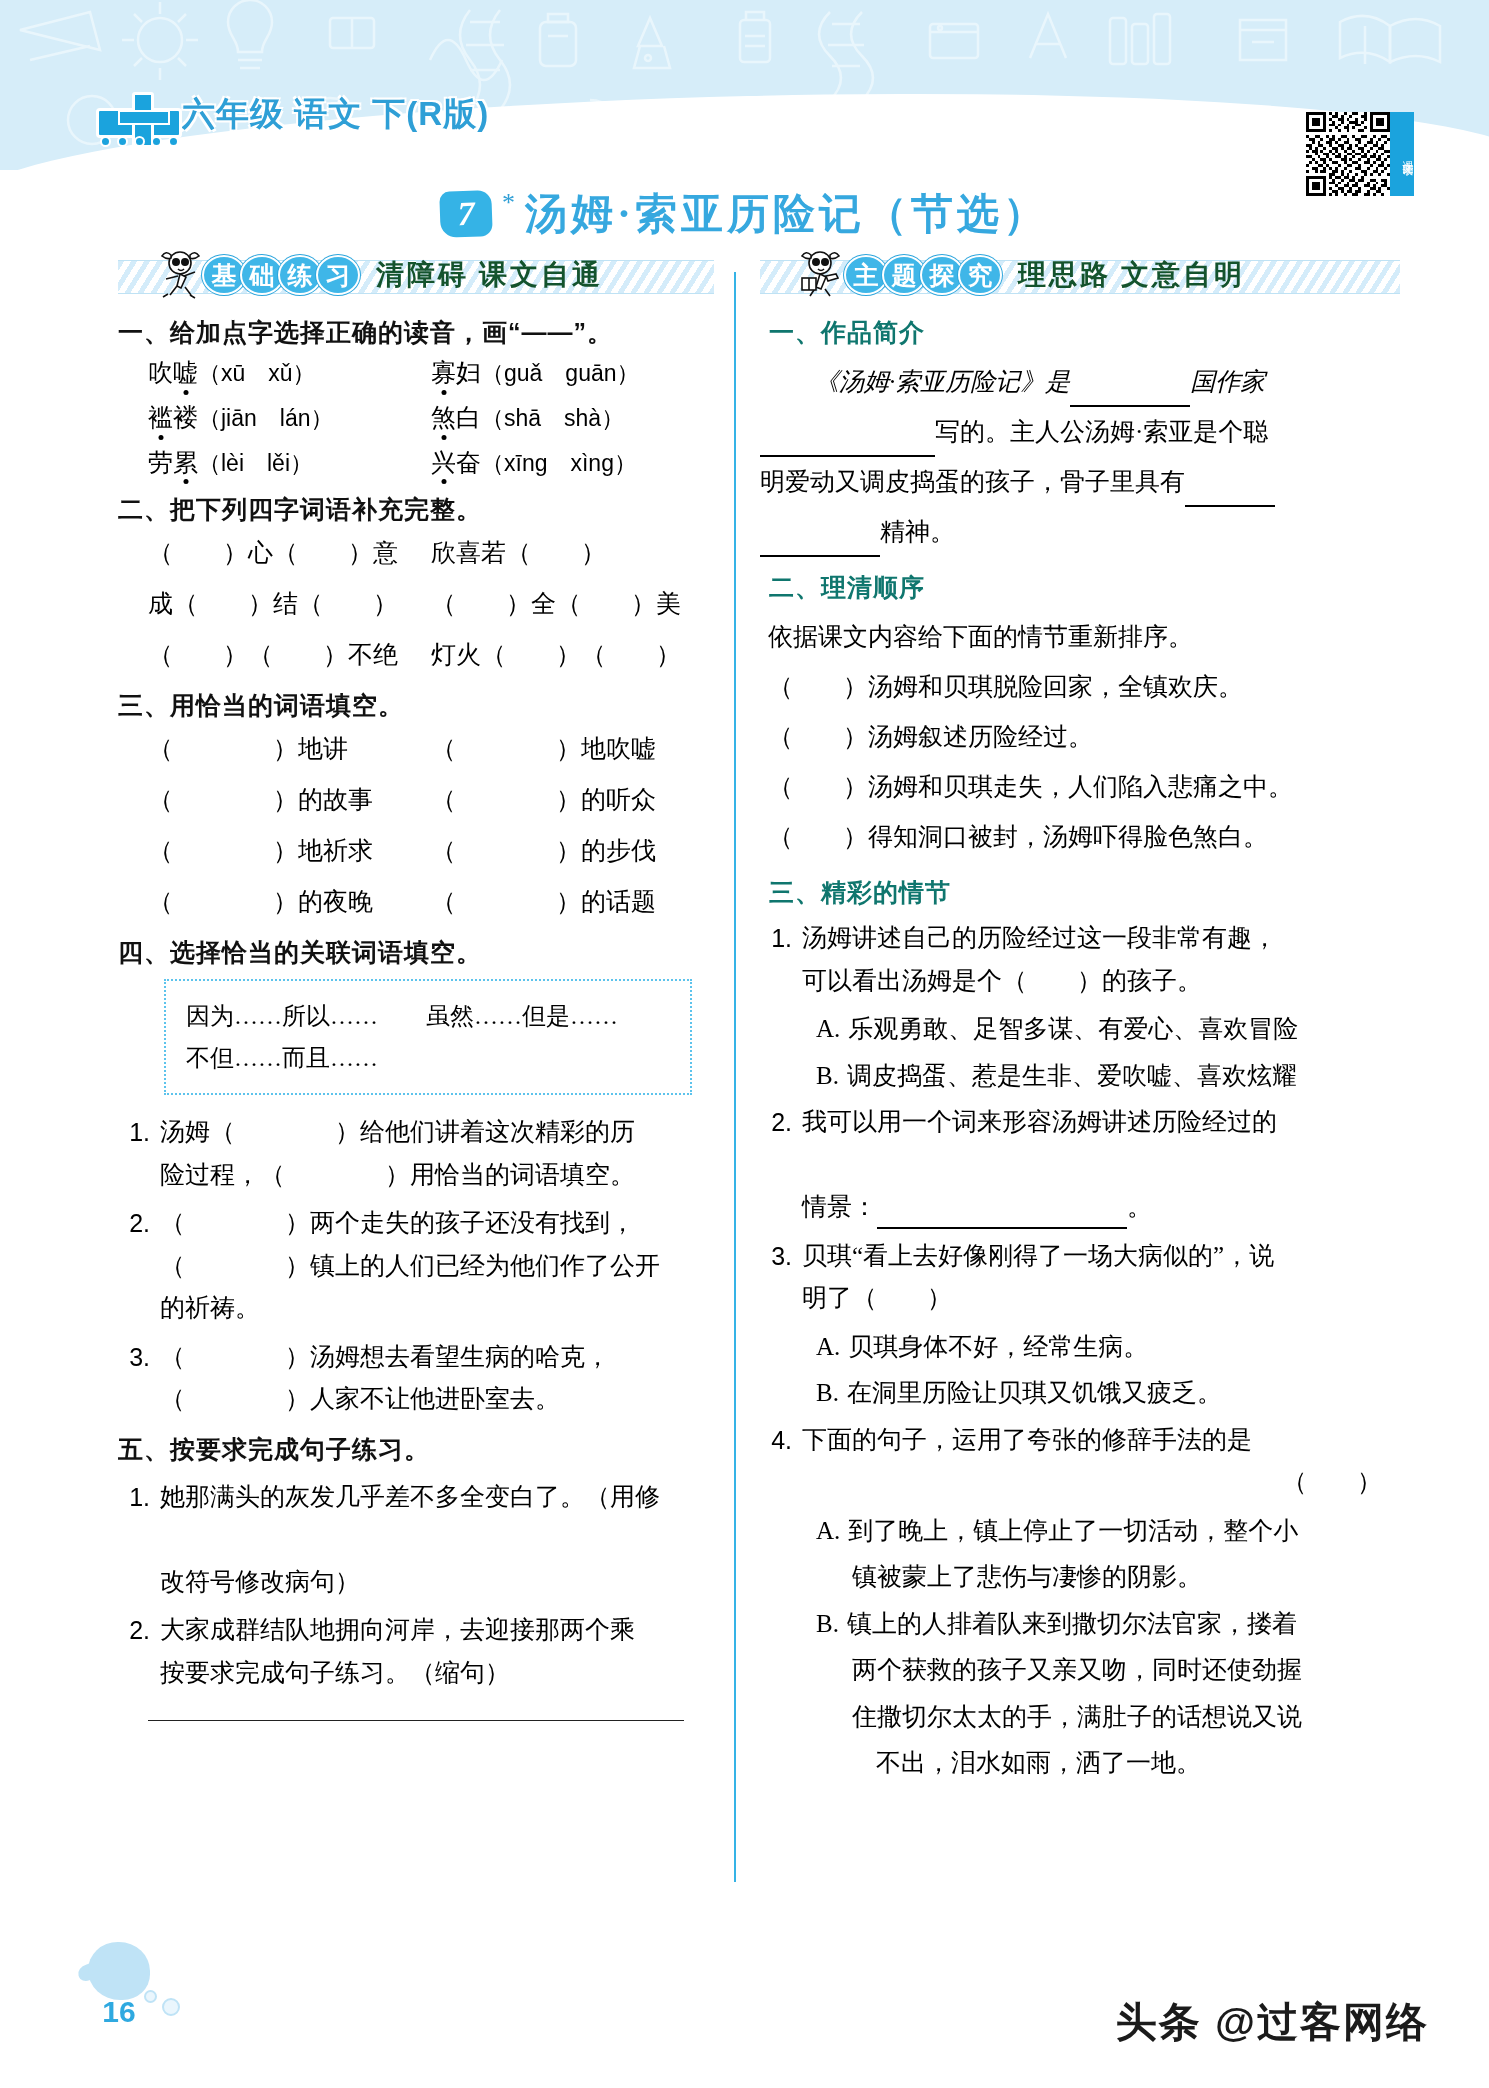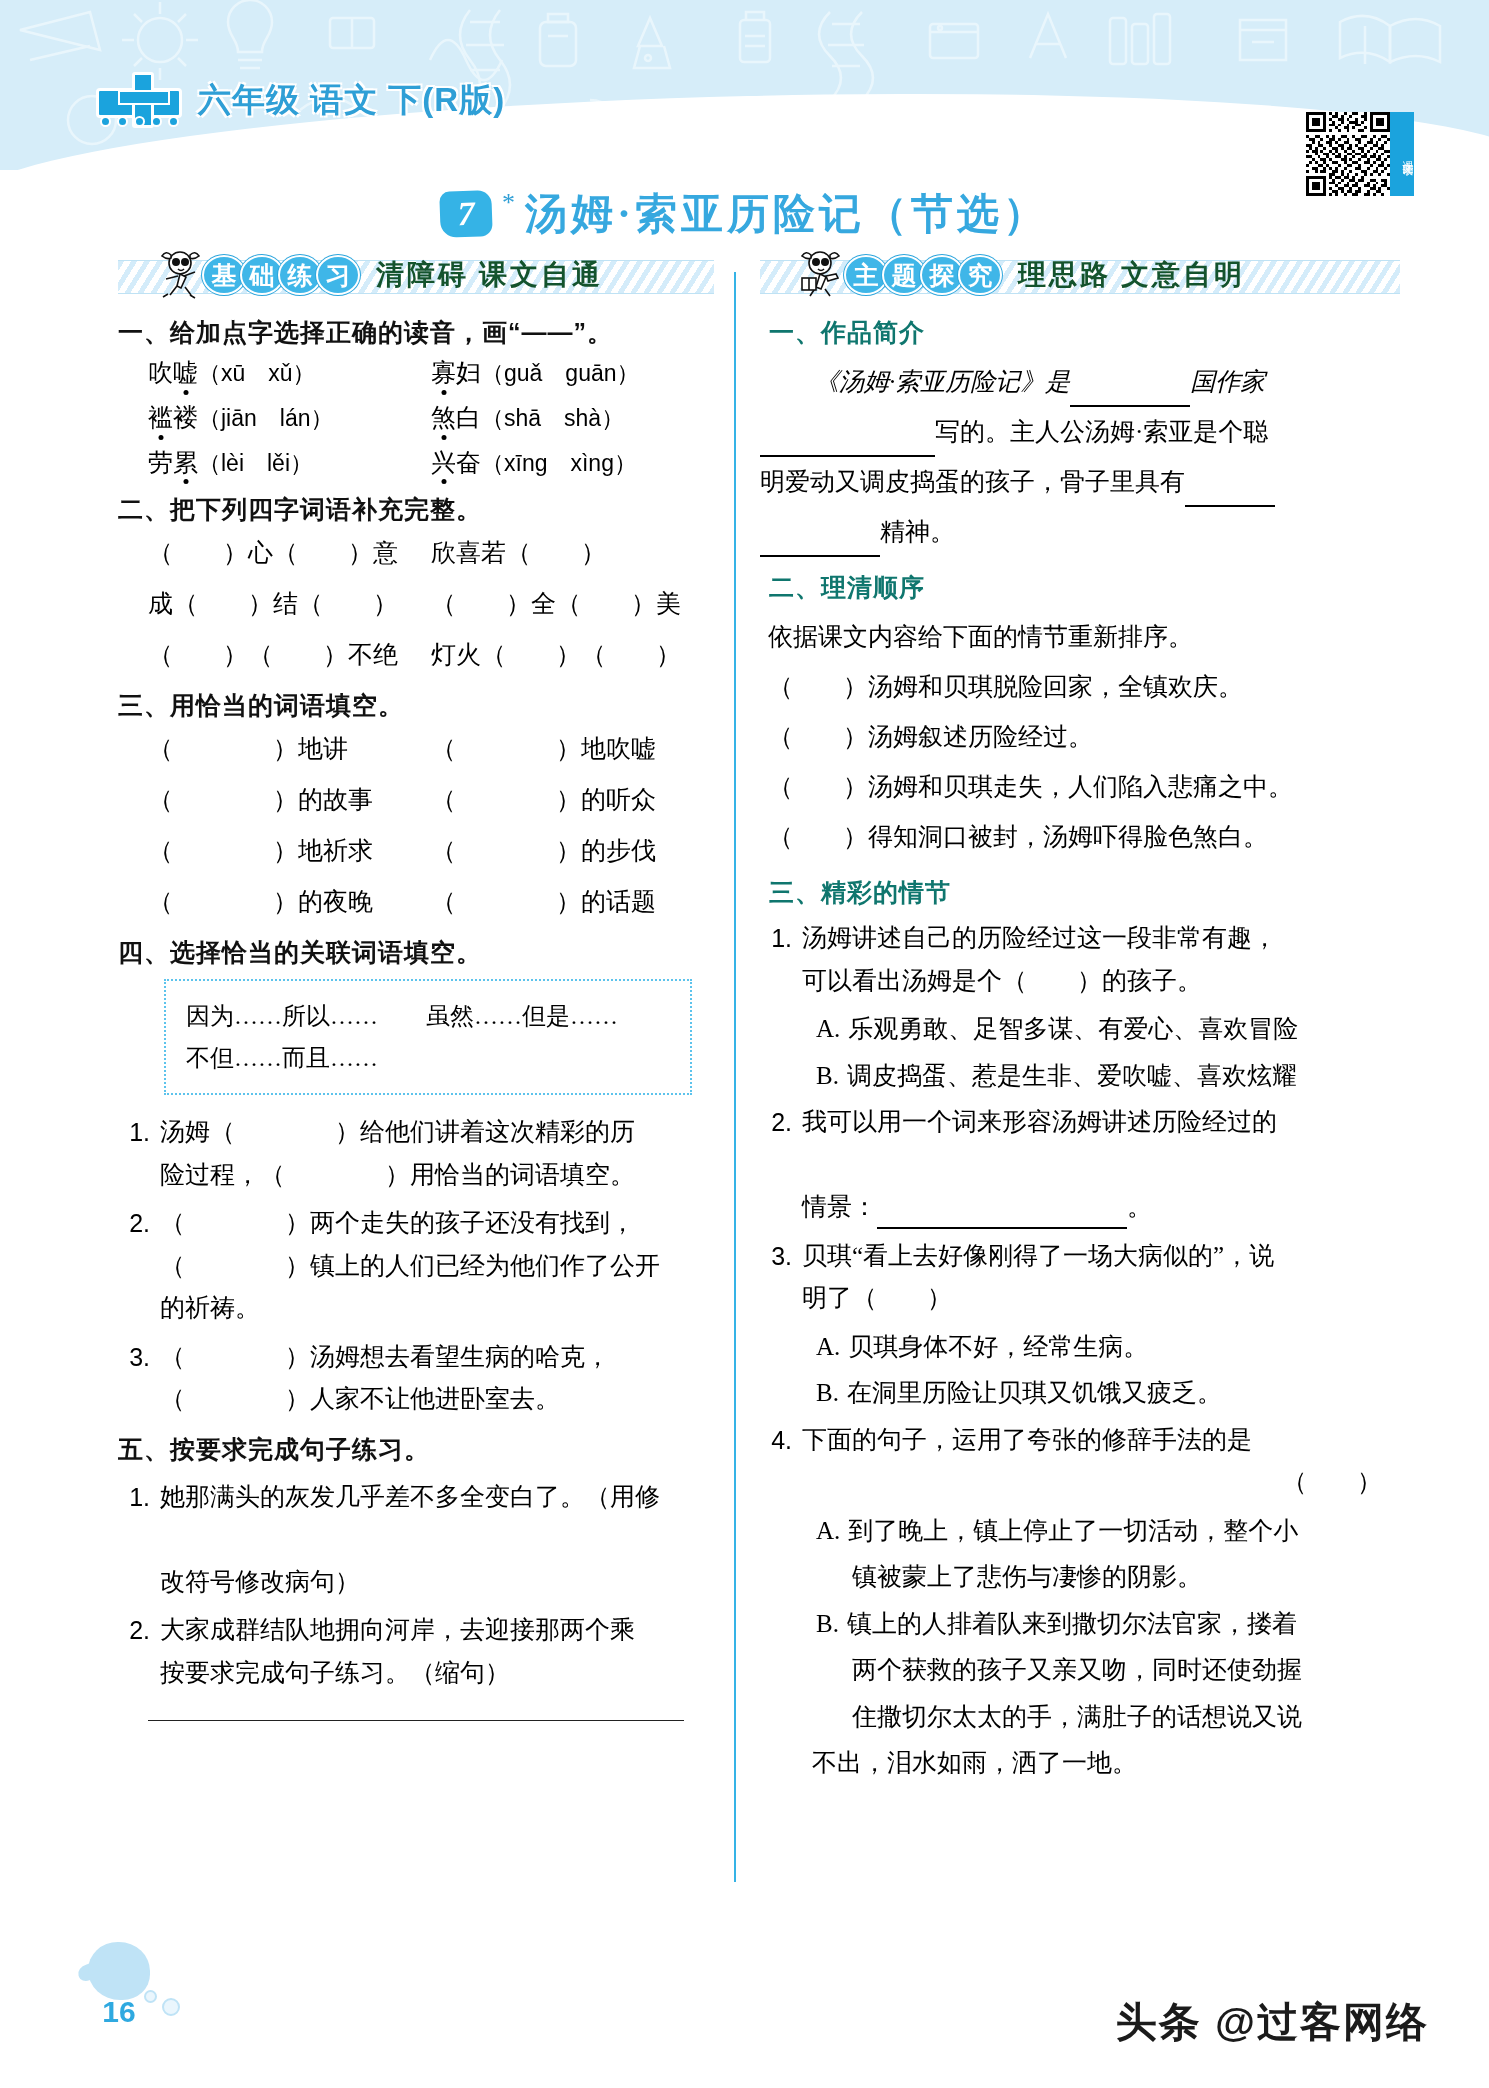--- a/index.html
+++ b/index.html
@@ -31,24 +31,23 @@
     left: -40px; top: 96px;
     width: 1580px; height: 180px;
     background: #ffffff;
     border-radius: 100% 100% 0 0 / 100% 100% 0 0;
     transform: rotate(-1.4deg);
   }
 
   
   .brand {
     position: absolute;
-    left: 96px; top: 72px;
+    left: 96px; top: 92px;
     display: flex;
-    align-items: center;
-    gap: 16px;
+    align-items: flex-start;
     z-index: 5;
   }
   .brand-mark {
     position: relative;
     width: 86px; height: 56px;
   }
   .brand-mark .bm-body {
     position: absolute; left: 0; top: 16px;
     width: 86px; height: 30px;
     background: #1ba3dd;
@@ -922,21 +921,21 @@
   </div>
   <div class="opt-item">
     <span class="ol">B.</span><span>镇上的人排着队来到撒切尔法官家，搂着</span>
   </div>
   <div class="opt-item" style="margin-left:92px;">
     <span>两个获救的孩子又亲又吻，同时还使劲握</span>
   </div>
   <div class="opt-item" style="margin-left:92px;">
     <span>住撒切尔太太的手，满肚子的话想说又说</span>
   </div>
-  <div class="opt-item" style="margin-left:52px;">
+  <div class="opt-item" style="margin-left:116px;">
     <span>不出，泪水如雨，洒了一地。</span>
   </div>
 </div>
 
 <div class="page-badge">
   <div class="fin"></div>
   <div class="blob"></div>
   <div class="pnum">16</div>
   <div class="b1"></div>
   <div class="b2"></div>

